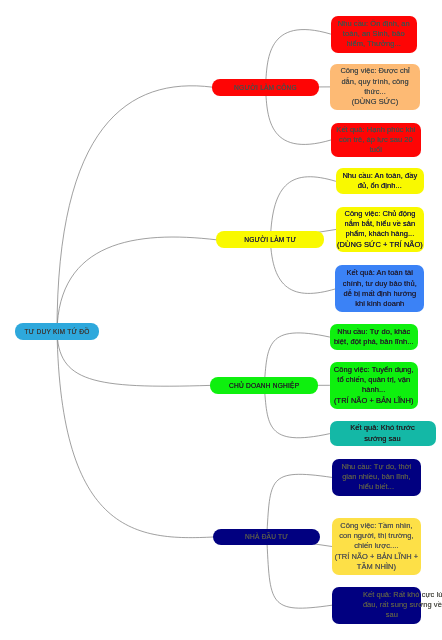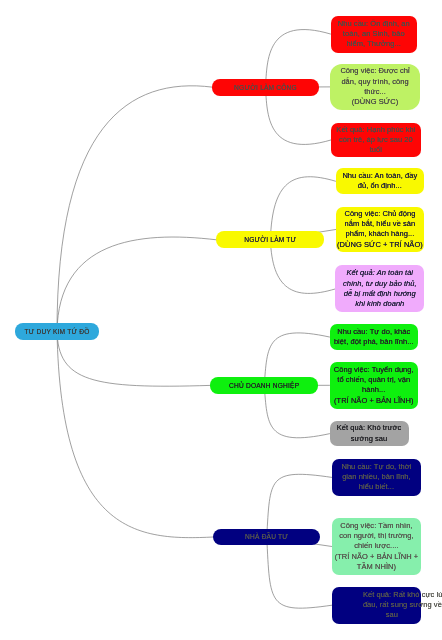--- a/index.html
+++ b/index.html
@@ -41,55 +41,55 @@
 </svg>
 <div class="node root" style="left: 15.2px; top: 322.9px; width: 83.7px; height: 16.7px; background: rgb(46, 168, 220); color: rgb(59, 59, 59);">
       <span>TƯ DUY KIM TỨ ĐỒ</span>
     </div>
 <div class="node branch" style="left: 212px; top: 78.5px; width: 107px; height: 17.2px; background: rgb(254, 5, 5); color: rgb(77, 77, 72);">
       <span>NGƯỜI LÀM CÔNG</span>
     </div>
 <div class="node leaf" style="left: 330.5px; top: 15.5px; width: 86.5px; height: 37px; background: rgb(254, 5, 5); color: rgb(77, 77, 72);">
       <span><span class="text-line">Nhu cầu: Ổn định, an</span><br><span class="text-line">toàn, an Sinh, bảo</span><br><span class="text-line">hiểm, Thưởng...</span></span>
     </div>
-<div class="node leaf" style="left: 330.4px; top: 64.1px; width: 89.3px; height: 45.6px; background: #bef264; color: rgb(77, 77, 72); border-radius: 12px;">
+<div class="node leaf" style="left: 330.4px; top: 64.1px; width: 89.3px; height: 45.6px; background: #fdba74; color: rgb(77, 77, 72);">
       <span><span class="text-line">Công việc: Được chỉ</span><br><span class="text-line">dẫn, quy trình, công</span><br><span class="text-line">thức...</span><br><span class="text-line">(DÙNG SỨC)</span></span>
     </div>
 <div class="node leaf" style="left: 330.9px; top: 122.8px; width: 90px; height: 34.4px; background: rgb(254, 5, 5); color: rgb(77, 77, 72);">
       <span><span class="text-line">Kết quả: Hạnh phúc khi</span><br><span class="text-line">còn trẻ, áp lực sau 20</span><br><span class="text-line">tuổi</span></span>
     </div>
 <div class="node branch" style="left: 216.4px; top: 231.2px; width: 107.9px; height: 17.3px; background: rgb(249, 249, 0); color: rgb(32, 32, 58);">
       <span>NGƯỜI LÀM TƯ</span>
     </div>
 <div class="node leaf" style="left: 335.7px; top: 206.9px; width: 88.5px; height: 45.1px; background: rgb(249, 249, 0); color: rgb(32, 32, 58);">
       <span><span class="text-line">Công việc: Chủ động</span><br><span class="text-line">nắm bắt, hiểu về sản</span><br><span class="text-line">phẩm, khách hàng...</span><br><span class="text-line">(DÙNG SỨC + TRÍ NÃO)</span></span>
     </div>
 <div class="node leaf" style="left: 335.5px; top: 168px; width: 88.7px; height: 26.3px; background: rgb(249, 249, 0); color: rgb(32, 32, 58);">
       <span><span class="text-line">Nhu cầu: An toàn, đầy</span><br><span class="text-line">đủ, ổn định...</span></span>
     </div>
-<div class="node leaf" style="left: 335.4px; top: 265.3px; width: 88.8px; height: 47.1px; background: #f0abfc; color: rgb(32, 32, 58); font-style: italic;">
+<div class="node leaf" style="left: 335.4px; top: 265.3px; width: 88.8px; height: 47.1px; background: #3b82f6; color: rgb(32, 32, 58);">
       <span><span class="text-line">Kết quả: An toàn tài</span><br><span class="text-line">chính, tư duy bảo thủ,</span><br><span class="text-line">dễ bị mất định hướng</span><br><span class="text-line">khi kinh doanh</span></span>
     </div>
 <div class="node branch" style="left: 210.3px; top: 377.1px; width: 107.7px; height: 16.5px; background: rgb(14, 240, 14); color: rgb(34, 34, 38);">
       <span>CHỦ DOANH NGHIỆP</span>
     </div>
 <div class="node leaf" style="left: 329.5px; top: 324px; width: 88.5px; height: 26px; background: rgb(14, 240, 14); color: rgb(34, 34, 38);">
       <span><span class="text-line">Nhu cầu: Tự do, khác</span><br><span class="text-line">biệt, đột phá, bản lĩnh...</span></span>
     </div>
 <div class="node leaf" style="left: 329.5px; top: 362px; width: 88.5px; height: 46.6px; background: rgb(14, 240, 14); color: rgb(34, 34, 38);">
       <span><span class="text-line">Công việc: Tuyển dụng,</span><br><span class="text-line">tổ chiến, quản trị, vận</span><br><span class="text-line">hành...</span><br><span class="text-line">(TRÍ NÃO + BẢN LĨNH)</span></span>
     </div>
-<div class="node leaf" style="left: 329.5px; top: 420.8px; width: 79px; height: 25.7px; background: #a3a3a3; color: rgb(34, 34, 38);">
+<div class="node leaf" style="left: 329.5px; top: 420.8px; width: 106px; height: 25.7px; background: #14b8a6; color: rgb(34, 34, 38);">
       <span><span class="text-line">Kết quả: Khó trước</span><br><span class="text-line">sướng sau</span></span>
     </div>
 <div class="node branch" style="left: 213.3px; top: 528.7px; width: 106.7px; height: 16.5px; background: rgb(1, 0, 128); color: rgb(86, 86, 79);">
       <span>NHÀ ĐẦU TƯ</span>
     </div>
 <div class="node leaf" style="left: 331.9px; top: 459.2px; width: 89.1px; height: 36.4px; background: rgb(1, 0, 128); color: rgb(86, 86, 79);">
       <span><span class="text-line">Nhu cầu: Tự do, thời</span><br><span class="text-line">gian nhiều, bản lĩnh,</span><br><span class="text-line">hiểu biết...</span></span>
     </div>
-<div class="node leaf" style="left: 331.9px; top: 518px; width: 89.1px; height: 57px; background: #86efac; color: rgb(86, 86, 79);">
+<div class="node leaf" style="left: 331.9px; top: 518px; width: 89.1px; height: 57px; background: #fde047; color: rgb(86, 86, 79);">
       <span><span class="text-line">Công việc: Tầm nhìn,</span><br><span class="text-line">con người, thị trường,</span><br><span class="text-line">chiến lược....</span><br><span class="text-line">(TRÍ NÃO + BẢN LĨNH +</span><br><span class="text-line">TẦM NHÌN)</span></span>
     </div>
 <div class="node leaf" style="left: 331.9px; top: 586.7px; width: 89.1px; height: 36.9px; background: rgb(1, 0, 128); color: rgb(86, 86, 79); padding-left: 31px;">
       <span><span class="text-line">Kết quả: Rất khó cực lúc</span><br><span class="text-line">đầu, rất sung sướng về</span><br><span class="text-line">sau</span></span>
     </div>
 </div>
 
 </body></html>

